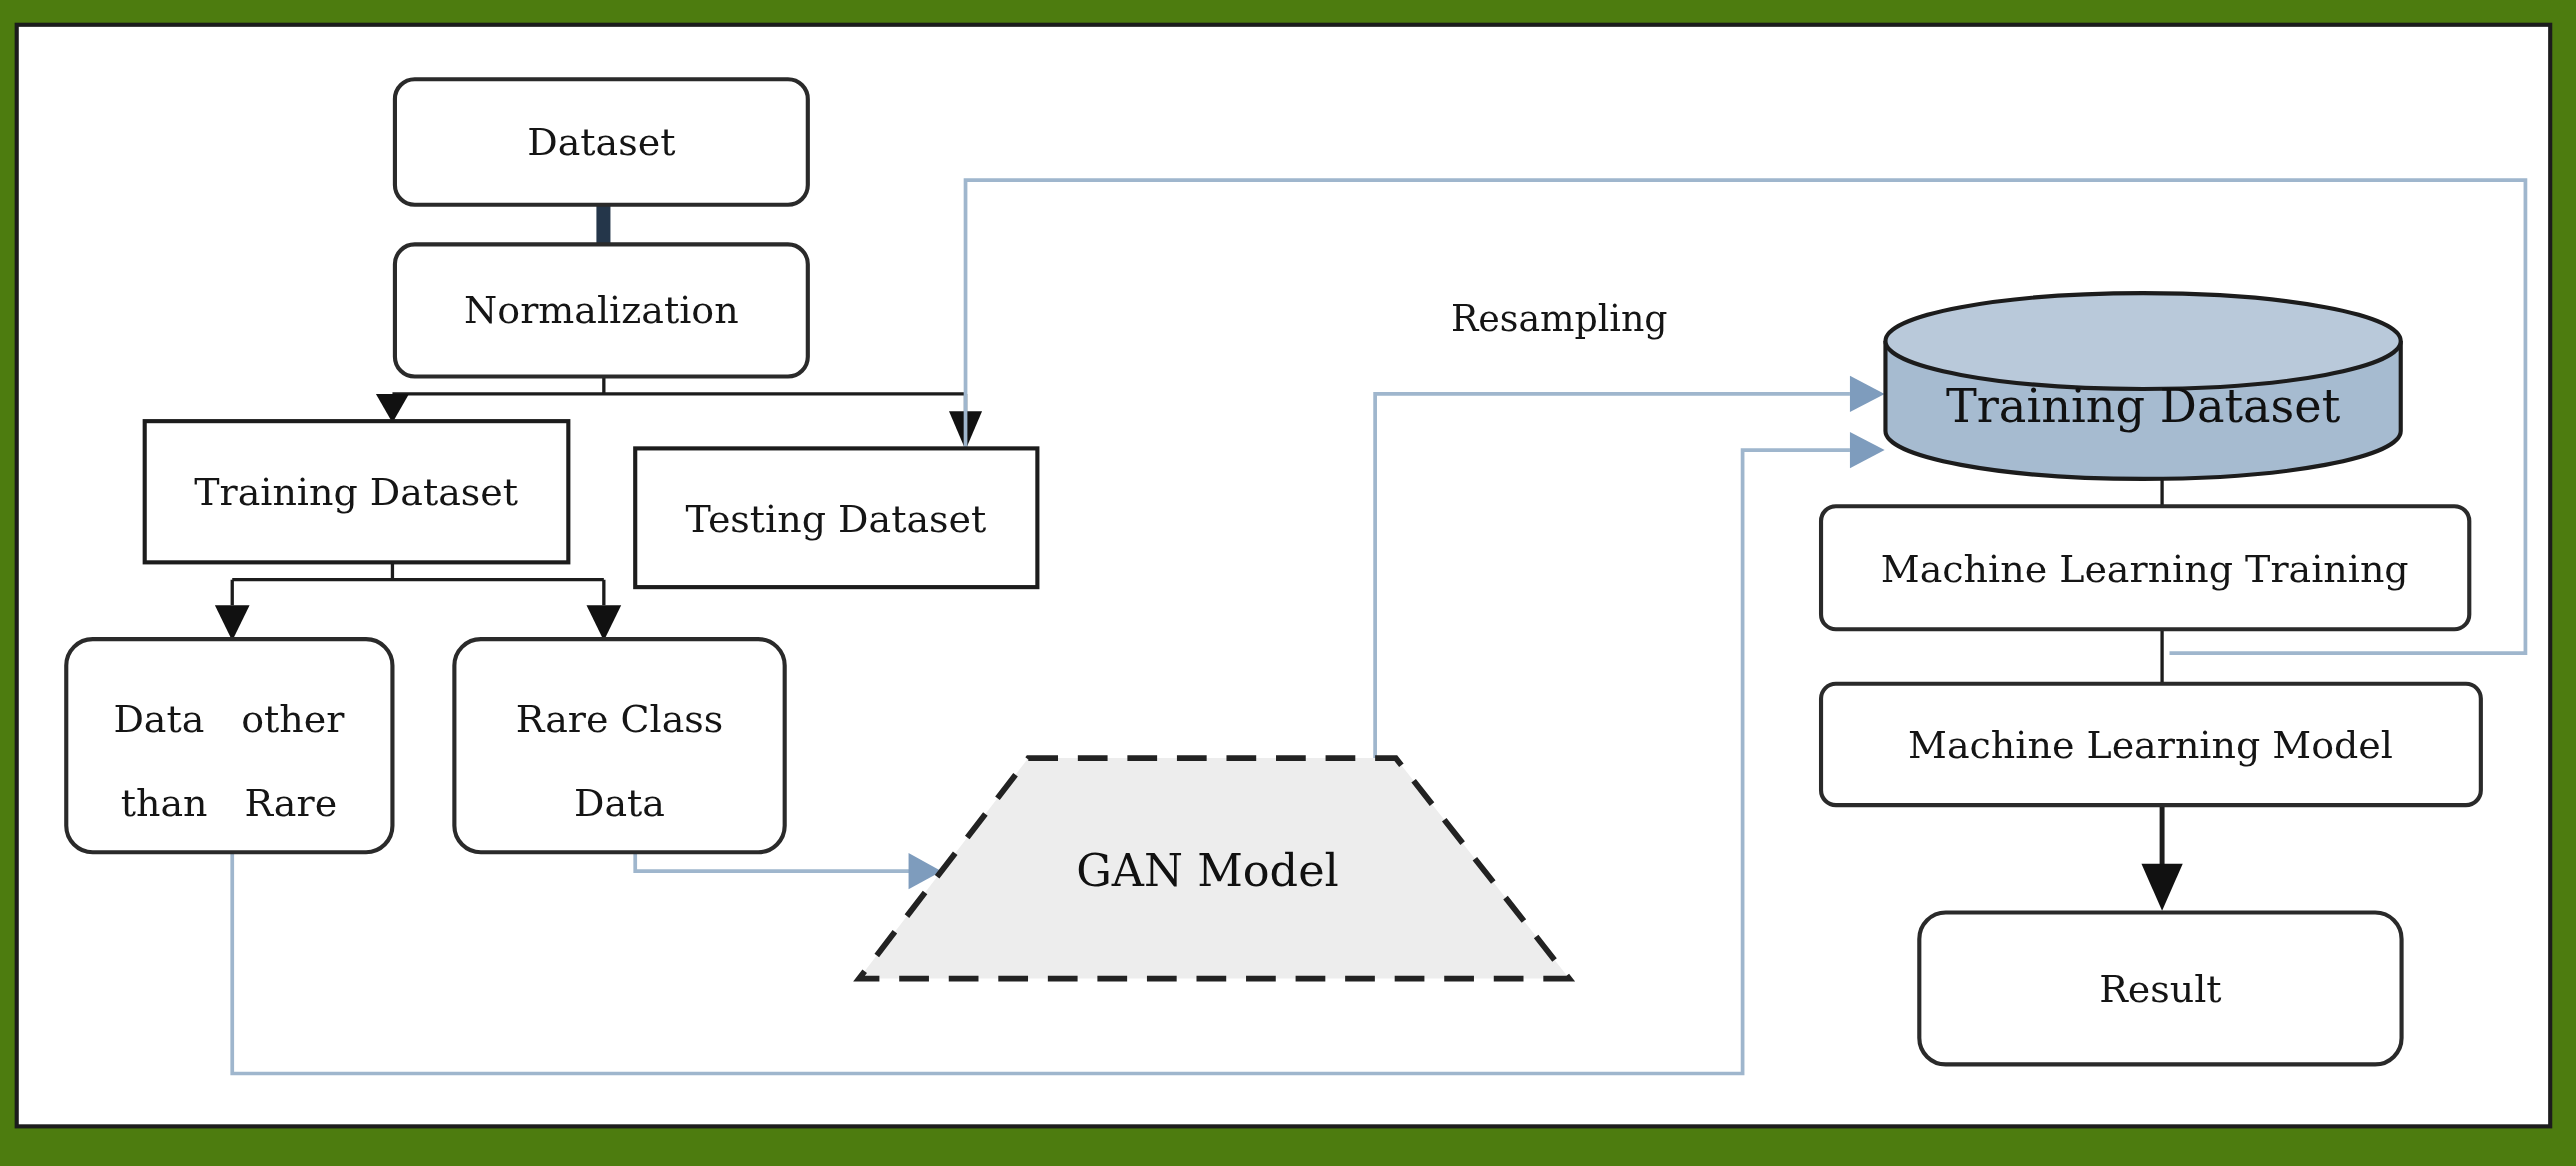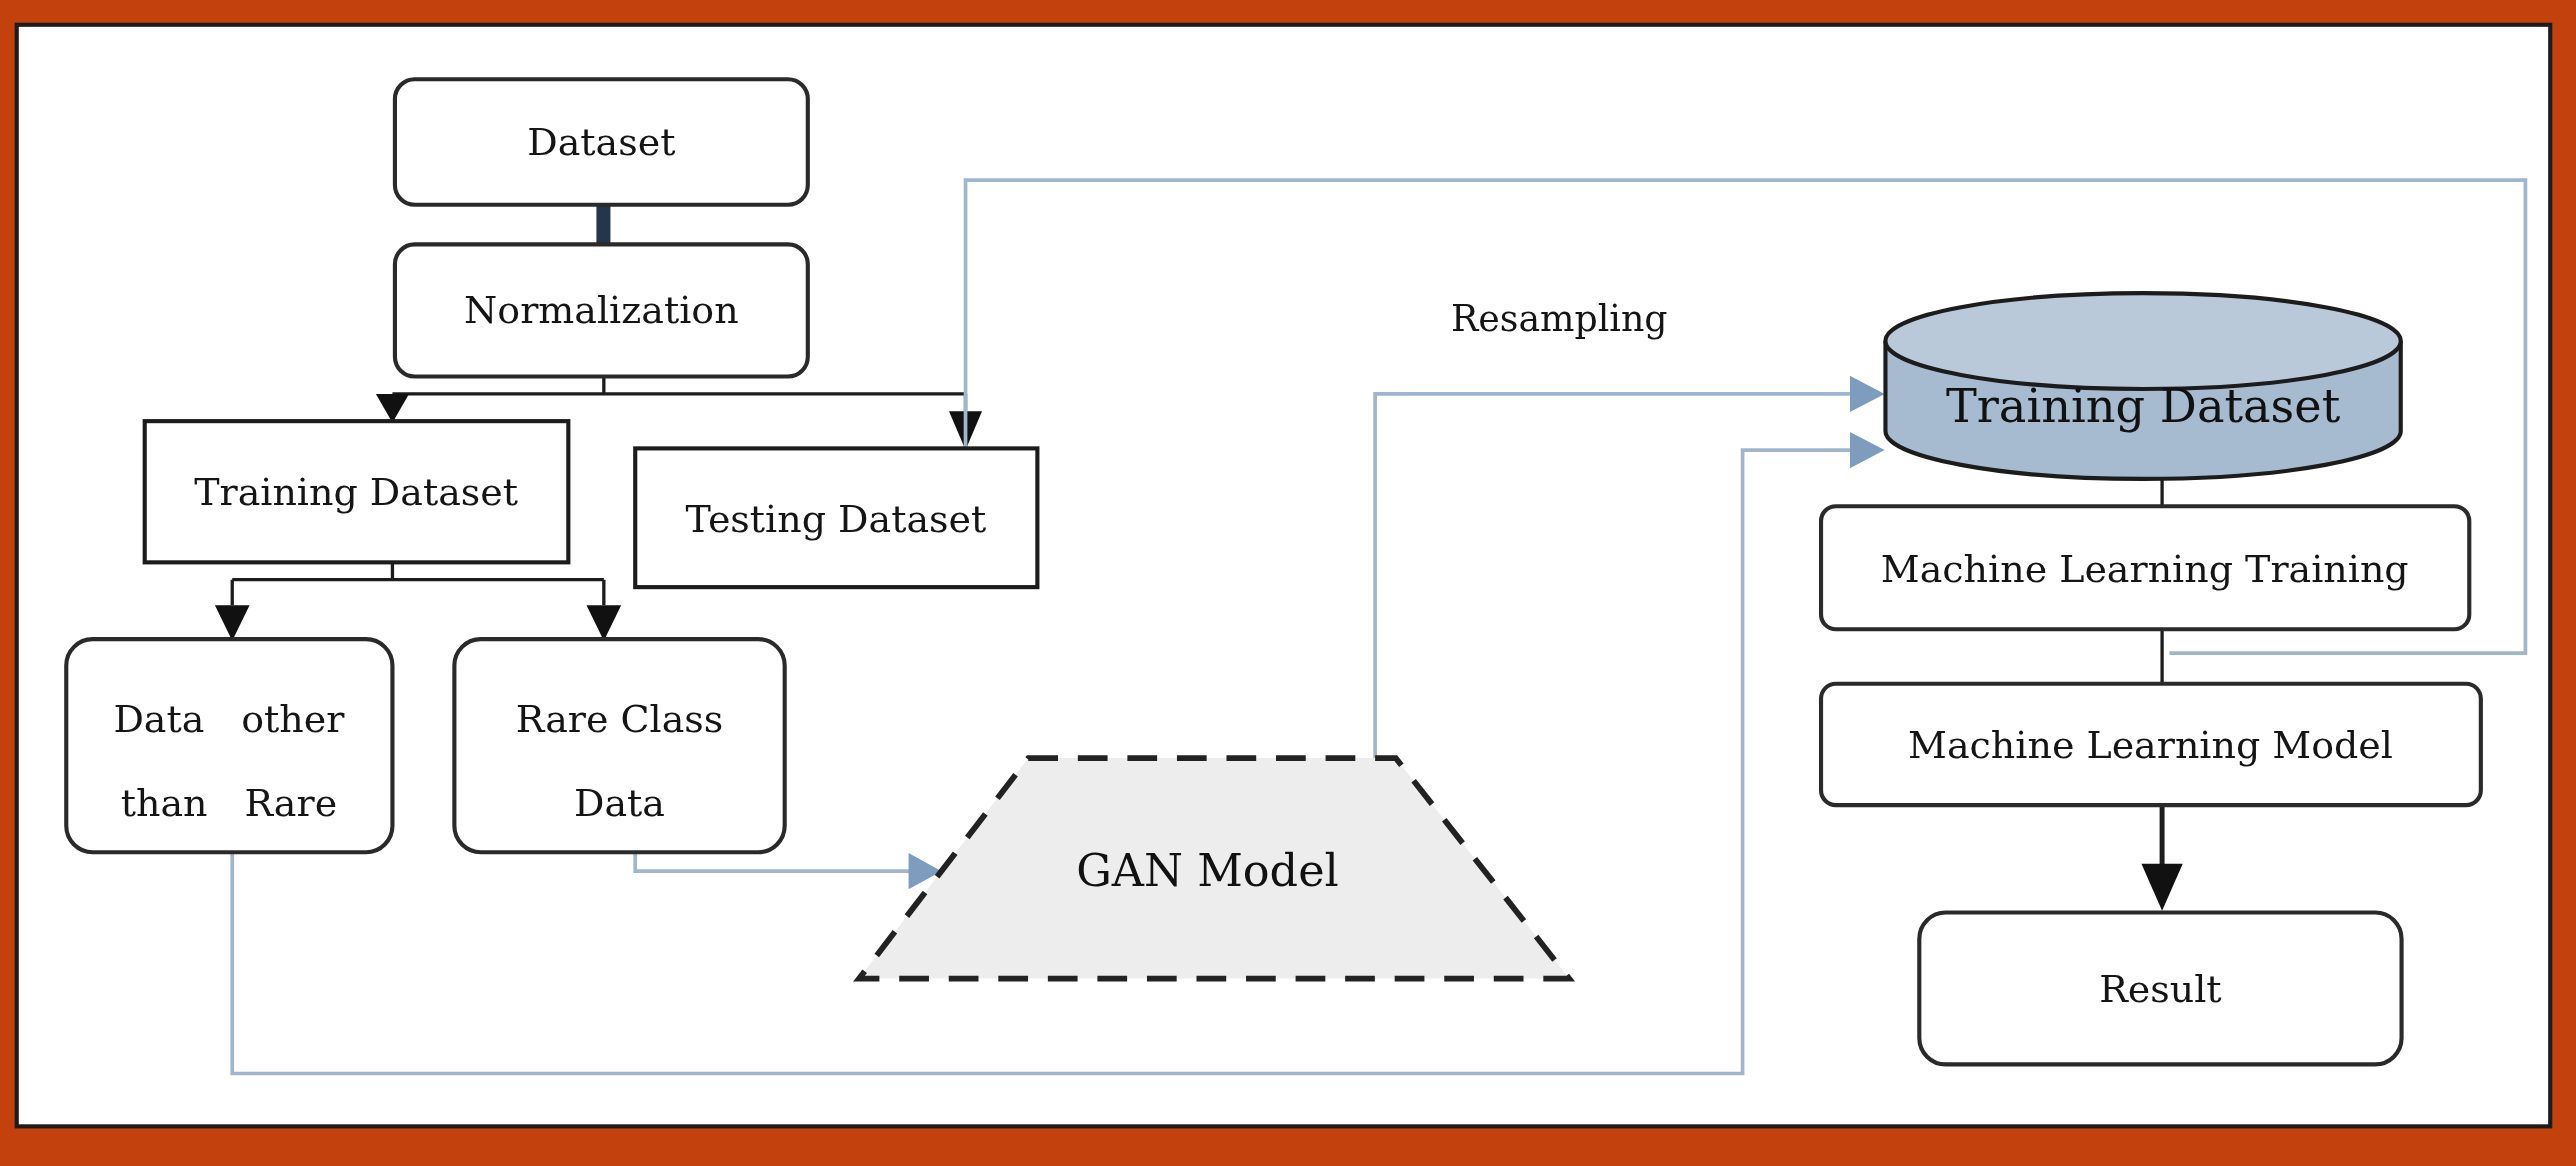--- a/index.html
+++ b/index.html
@@ -1,16 +1,16 @@
 <!DOCTYPE html>
 <html style="font-size:13.2px"><head>
 <meta charset="utf-8">
 <style>
   html, body { margin: 0; padding: 0; background: #ffffff; }
-  .stage { width: 2576px; height: 1166px; position: relative; background: #c2410c; }
+  .stage { width: 2576px; height: 1166px; position: relative; background: #4d7c0f; }
   svg { display: block; }
   .node-label {
     font-family: "DejaVu Serif", "Liberation Serif", serif;
     font-size: 46px; fill: #151515;
   }
   .node-label-lg {
     font-family: "DejaVu Serif", "Liberation Serif", serif;
     font-size: 56px; fill: #111111;
   }
   .edge-label {

